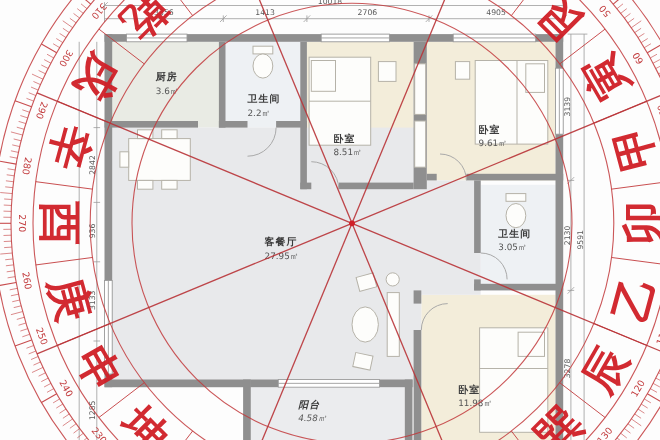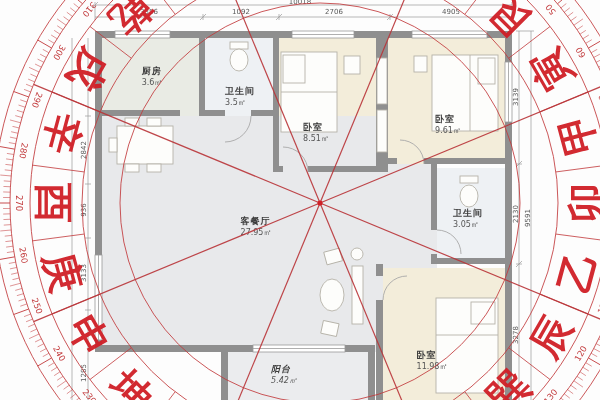--- a/index.html
+++ b/index.html
@@ -161,21 +161,21 @@
         <line x1="85" y1="310" x2="91" y2="310"></line>
     </g>
   </svg>
 
   <div class="room-label" style="left:152px;top:66px;">
     <div class="rname">厨房</div>
     <div class="rarea">3.6㎡</div>
   </div>
   <div class="room-label" style="left:240px;top:86px;">
     <div class="rname">卫生间</div>
-    <div class="rarea">3.5㎡</div>
+    <div class="rarea">2.2㎡</div>
   </div>
   <div class="room-label" style="left:316px;top:122px;">
     <div class="rname">卧室</div>
     <div class="rarea">8.51㎡</div>
   </div>
   <div class="room-label" style="left:448px;top:114px;">
     <div class="rname">卧室</div>
     <div class="rarea">9.61㎡</div>
   </div>
   <div class="room-label" style="left:468px;top:208px;">
@@ -185,26 +185,26 @@
   <div class="room-label" style="left:432px;top:350px;">
     <div class="rname">卧室</div>
     <div class="rarea">11.98㎡</div>
   </div>
   <div class="room-label" style="left:256px;top:216px;">
     <div class="rname">客餐厅</div>
     <div class="rarea">27.95㎡</div>
   </div>
   <div class="room-label" style="left:284px;top:364px;font-style:italic;">
     <div class="rname">阳台</div>
-    <div class="rarea">5.42㎡</div>
+    <div class="rarea">4.58㎡</div>
   </div>
 
   <div class="dim dim-h" style="left:300px;top:2px;">10018</div>
   <div class="dim dim-h" style="left:149px;top:12px;">3356</div>
-  <div class="dim dim-h" style="left:241px;top:12px;">1092</div>
+  <div class="dim dim-h" style="left:241px;top:12px;">1413</div>
   <div class="dim dim-h" style="left:334px;top:12px;">2706</div>
   <div class="dim dim-h" style="left:451px;top:12px;">4905</div>
   <div class="dim dim-v" style="left:516px;top:97px;">3139</div>
   <div class="dim dim-v" style="left:516px;top:214px;">2130</div>
   <div class="dim dim-v" style="left:516px;top:335px;">3278</div>
   <div class="dim dim-v" style="left:528px;top:218px;">9591</div>
   <div class="dim dim-v" style="left:84px;top:150px;">2842</div>
   <div class="dim dim-v" style="left:84px;top:210px;">936</div>
   <div class="dim dim-v" style="left:84px;top:273px;">3133</div>
   <div class="dim dim-v" style="left:84px;top:373px;">1285</div>

